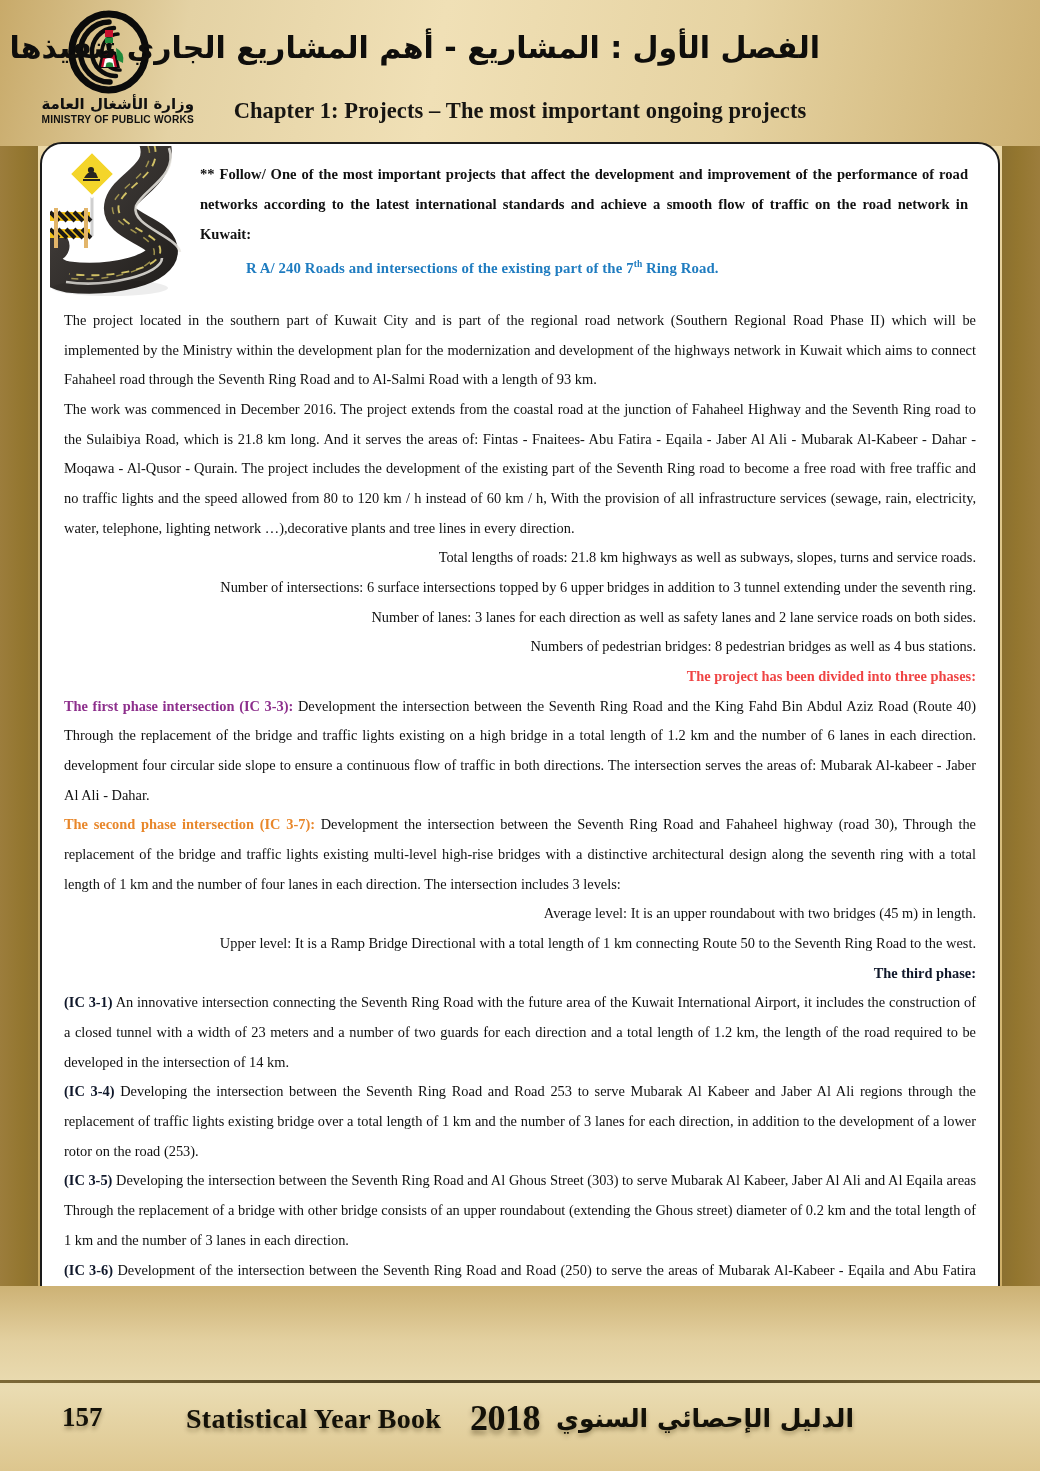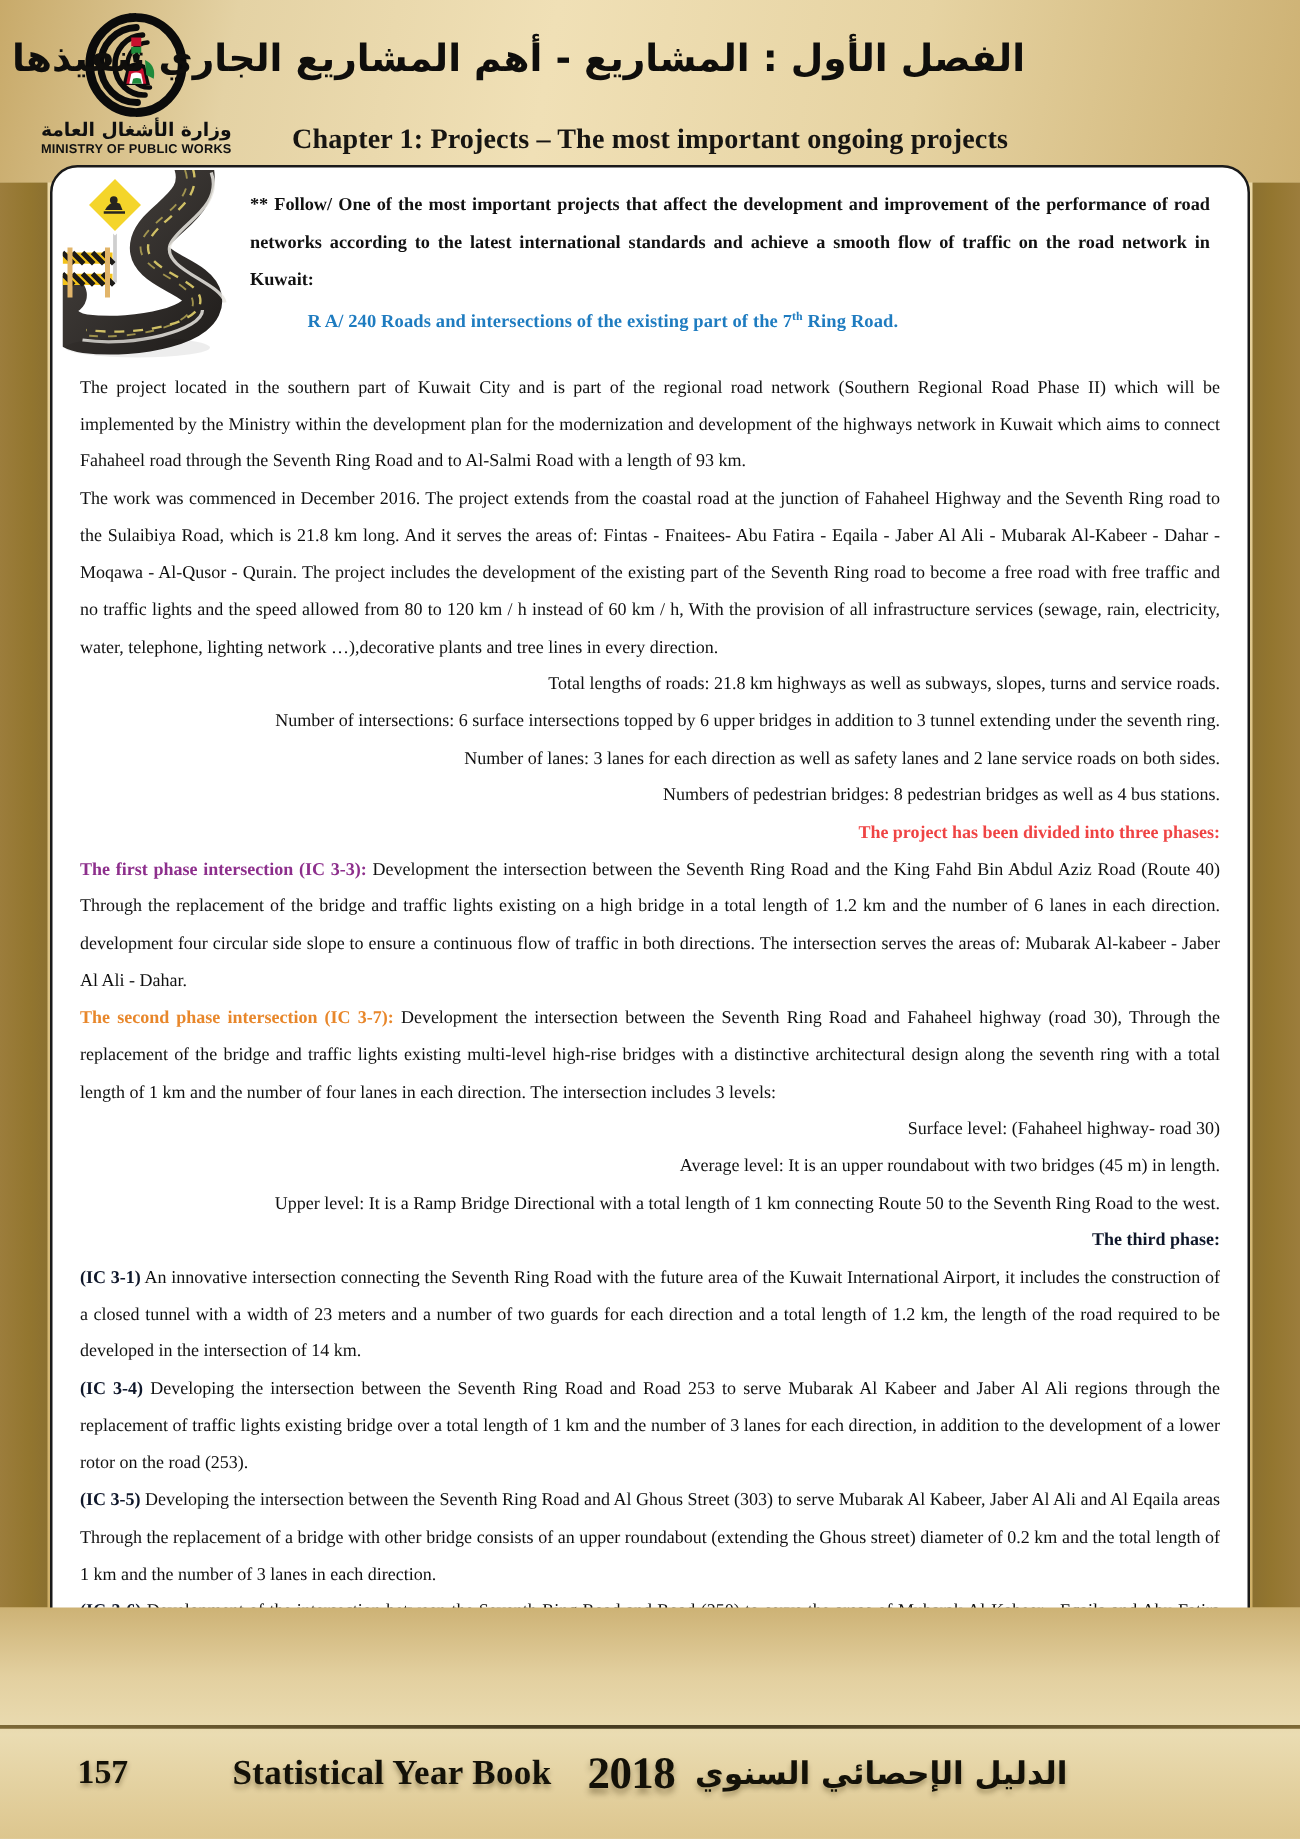--- a/index.html
+++ b/index.html
@@ -43,21 +43,21 @@
   
   .footer-rule {
     position:absolute; left:0; bottom:88px; width:1040px; height:3px;
     background:linear-gradient(90deg,#6a5522,#2a2008 40%,#2a2008 60%,#6a5522);
     opacity:.85;
   }
 
   
   .logo-wrap {
     position:absolute; left:24px; top:8px; width:170px; height:128px;
-    text-align:center;
+    text-align:right;
   }
   .logo-mark { position:relative; width:130px; height:88px; margin:0 auto; }
   .logo-mark svg { display:block; }
   .logo-ar {
     font-family:"DejaVu Sans", sans-serif;
     font-size:15px; font-weight:700; color:#101010; letter-spacing:.5px;
     line-height:1.05; margin-top:1px; direction:rtl;
   }
   .logo-en {
     font-family:"Liberation Sans", sans-serif;
@@ -78,21 +78,21 @@
   .title-en {
     position:absolute; left:140px; top:98px; width:760px;
     text-align:center;
     font-family:"Liberation Serif", serif;
     font-size:22.5px; font-weight:700; color:#171512;
     letter-spacing:.1px;
   }
 
   
   .card {
-    position:absolute; left:40px; top:132px;
+    position:absolute; left:40px; top:142px;
     width:960px; height:1240px;
     background:#ffffff;
     border:2.2px solid #1a1a1a;
     border-radius:22px;
     overflow:hidden;
   }
 
   
   .callout {
     position:relative;
@@ -277,21 +277,20 @@
       <p class="nojust">Total lengths of roads: 21.8 km highways as well as subways, slopes, turns and service roads.</p>
       <p class="nojust">Number of intersections: 6 surface intersections topped by 6 upper bridges in addition to 3 tunnel extending under the seventh ring.</p>
       <p class="nojust">Number of lanes: 3 lanes for each direction as well as safety lanes and 2 lane service roads on both sides.</p>
       <p class="nojust">Numbers of pedestrian bridges: 8 pedestrian bridges as well as 4 bus stations.</p>
       <p class="nojust"><b class="bold-black">The project has been divided into three phases:</b></p>
 
       <p><span class="lead-purple">The first phase intersection (IC 3-3):</span><span> Development the intersection between the Seventh Ring Road and the King Fahd Bin Abdul Aziz Road (Route 40) Through the replacement of the bridge and traffic lights existing on a high bridge in a total length of 1.2 km and the number of 6 lanes in each direction. development four circular side slope to ensure a continuous flow of traffic in both directions. The intersection serves the areas of: Mubarak Al-kabeer - Jaber Al Ali - Dahar.</span></p>
 
       <p><span class="lead-orange">The second phase intersection (IC 3-7):</span><span> Development the intersection between the Seventh Ring Road and Fahaheel highway (road 30), Through the replacement of the bridge and traffic lights existing multi-level high-rise bridges with a distinctive architectural design along the seventh ring with a total length of 1 km and the number of four lanes in each direction. The intersection includes 3 levels:</span></p>
 
-      <p class="nojust">Surface level: (Fahaheel highway- road 30)</p>
       <p class="nojust">Average level: It is an upper roundabout with two bridges (45 m) in length.</p>
       <p class="nojust">Upper level: It is a Ramp Bridge Directional with a total length of 1 km connecting Route 50 to the Seventh Ring Road to the west.</p>
 
       <p class="nojust"><span class="lead-green">The third phase:</span></p>
 
       <p><span class="lead-green">(IC 3-1)</span><span> An innovative intersection connecting the Seventh Ring Road with the future area of the Kuwait International Airport, it includes the construction of a closed tunnel with a width of 23 meters and a number of two guards for each direction and a total length of 1.2 km, the length of the road required to be developed in the intersection of 14 km.</span></p>
 
       <p><span class="lead-green">(IC 3-4)</span><span> Developing the intersection between the Seventh Ring Road and Road 253 to serve Mubarak Al Kabeer and Jaber Al Ali regions through the replacement of traffic lights existing bridge over a total length of 1 km and the number of 3 lanes for each direction, in addition to the development of a lower rotor on the road (253).</span></p>
 
       <p><span class="lead-green">(IC 3-5)</span><span> Developing the intersection between the Seventh Ring Road and Al Ghous Street (303) to serve Mubarak Al Kabeer, Jaber Al Ali and Al Eqaila areas Through the replacement of a bridge with other bridge consists of an upper roundabout (extending the Ghous street) diameter of 0.2 km and the total length of 1 km and the number of 3 lanes in each direction.</span></p>

